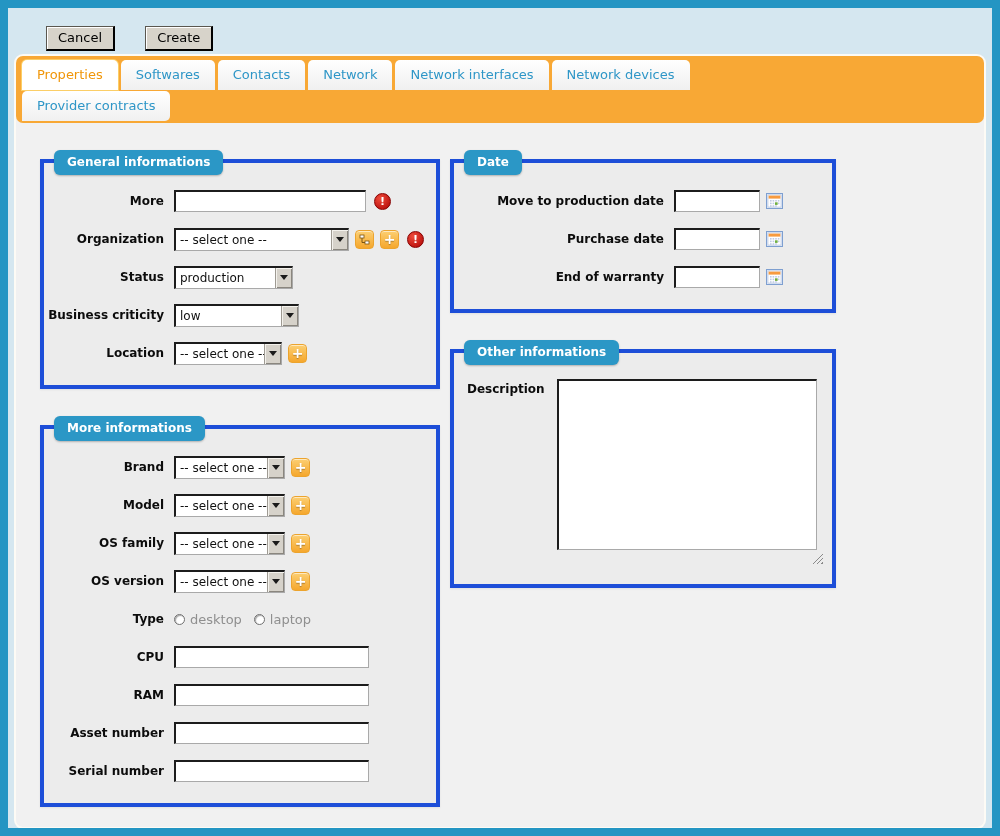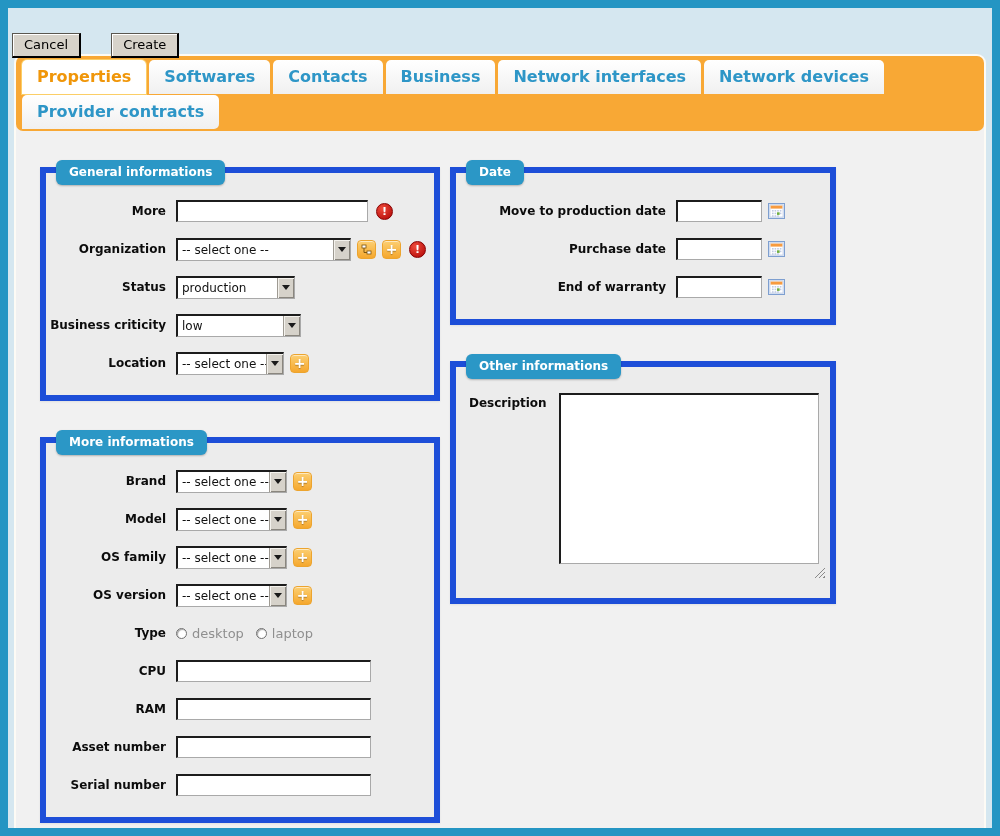--- a/index.html
+++ b/index.html
@@ -10,21 +10,21 @@
     background:#2495c3;
   }
   .frame {
     width:1000px; height:836px;
     border:8px solid #2495c3;
     background:#d5e7f0;
     overflow:hidden;
     position:relative;
   }
   
-  .toolbar { padding:25px 0 0 4px; height:36px; }
+  .toolbar { padding:18px 0 0 4px; height:36px;margin-left:34px; }
   .toolbar.bottom { padding-top:16px; }
   .sysbtn {
     font-family:inherit; font-size:13px; color:#000;
     background:#d7d3ca;
     border:1px solid #5a574f;
     border-right:2px solid #000;
     border-bottom:2px solid #000;
     box-shadow: inset 1px 1px 0 #ffffff;
     padding:3px 11px 4px;
     cursor:pointer;
@@ -43,37 +43,37 @@
     padding:4px 6px 2px 6px;
     min-height:66px;
   }
   .tabrow { display:flex; align-items:flex-end; }
   .tab {
     display:inline-block;
     margin-right:3px;
     padding:7px 15px 8px;
     background:linear-gradient(#ffffff,#f0f0f0);
     border-radius:5px 5px 0 0;
-    color:#2e96c7; font-weight:bold; font-size:16px;
+    color:#2e96c7; font-weight:normal; font-size:13px;
     cursor:pointer; white-space:nowrap;
   }
   .tabrow.second .tab { border-radius:5px 5px 5px 0; margin-top:1px; }
   .tab.active {
     background:#ffffff;
     color:#f09609;
     box-shadow:0 0 0 1px #fbce67;
   }
   
   .content { display:flex; padding:24px 0 20px 24px; }
   .col.left  { width:400px; }
   .col.right { width:386px; margin-left:10px; }
   .fieldset {
     position:relative;
     background:#ececec;
-    border:6px solid #1d4ed8;
+    border:4px solid #1d4ed8;
     border-radius:0;
     margin-top:12px;
     padding:26px 0 6px 0;
     box-shadow:0 1px 2px rgba(0,0,0,0.07);
   }
   .fieldset + .fieldset { margin-top:36px; }
   .fs-label {
     position:absolute; top:-13px; left:10px;
     background:#2b97c6; color:#fff;
     font-size:12px; font-weight:bold;
@@ -177,21 +177,21 @@
     <button class="sysbtn">Cancel</button>
     <button class="sysbtn">Create</button>
   </div>
 
   <div class="main">
     <div class="tabstrip">
       <div class="tabrow">
         <div class="tab active">Properties</div>
         <div class="tab">Softwares</div>
         <div class="tab">Contacts</div>
-        <div class="tab">Business</div>
+        <div class="tab">Network</div>
         <div class="tab">Network interfaces</div>
         <div class="tab">Network devices</div>
       </div>
       <div class="tabrow second">
         <div class="tab">Provider contracts</div>
       </div>
     </div>
 
     <div class="content">
 

